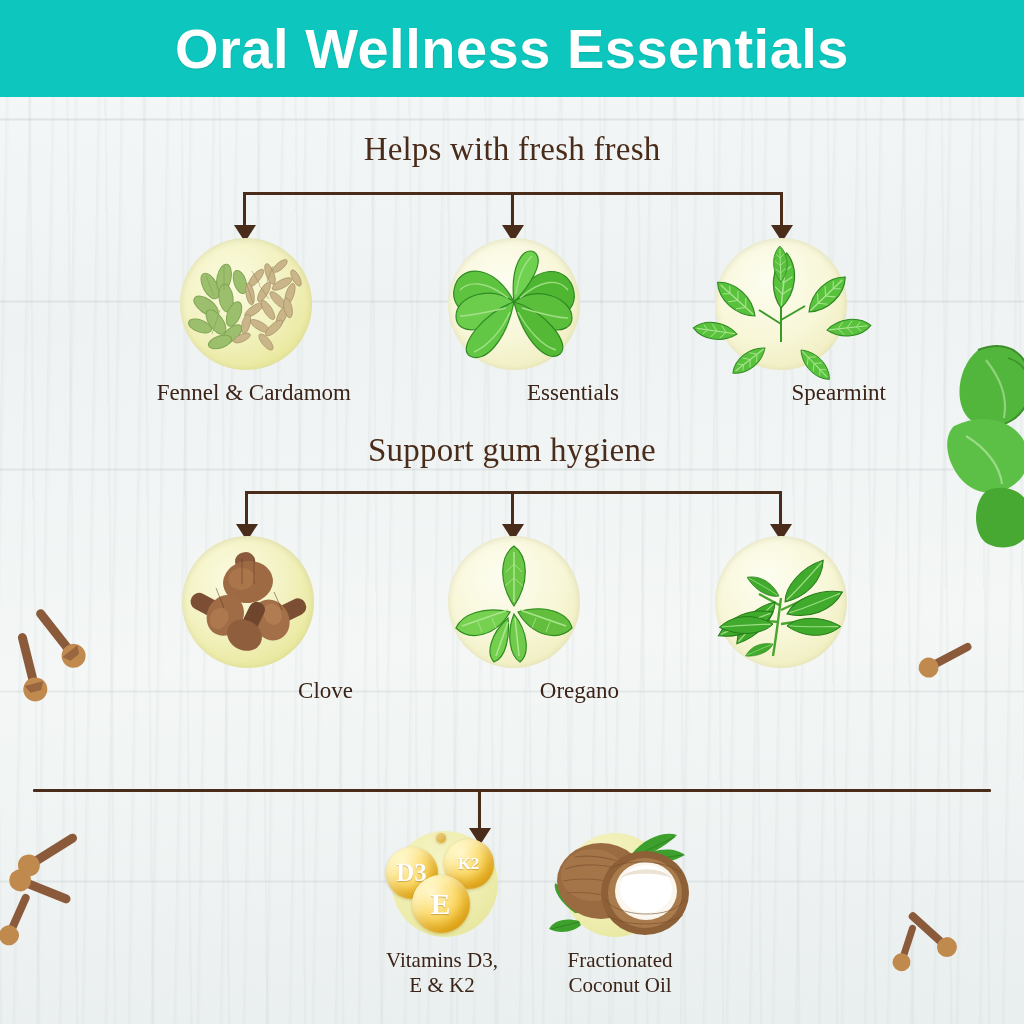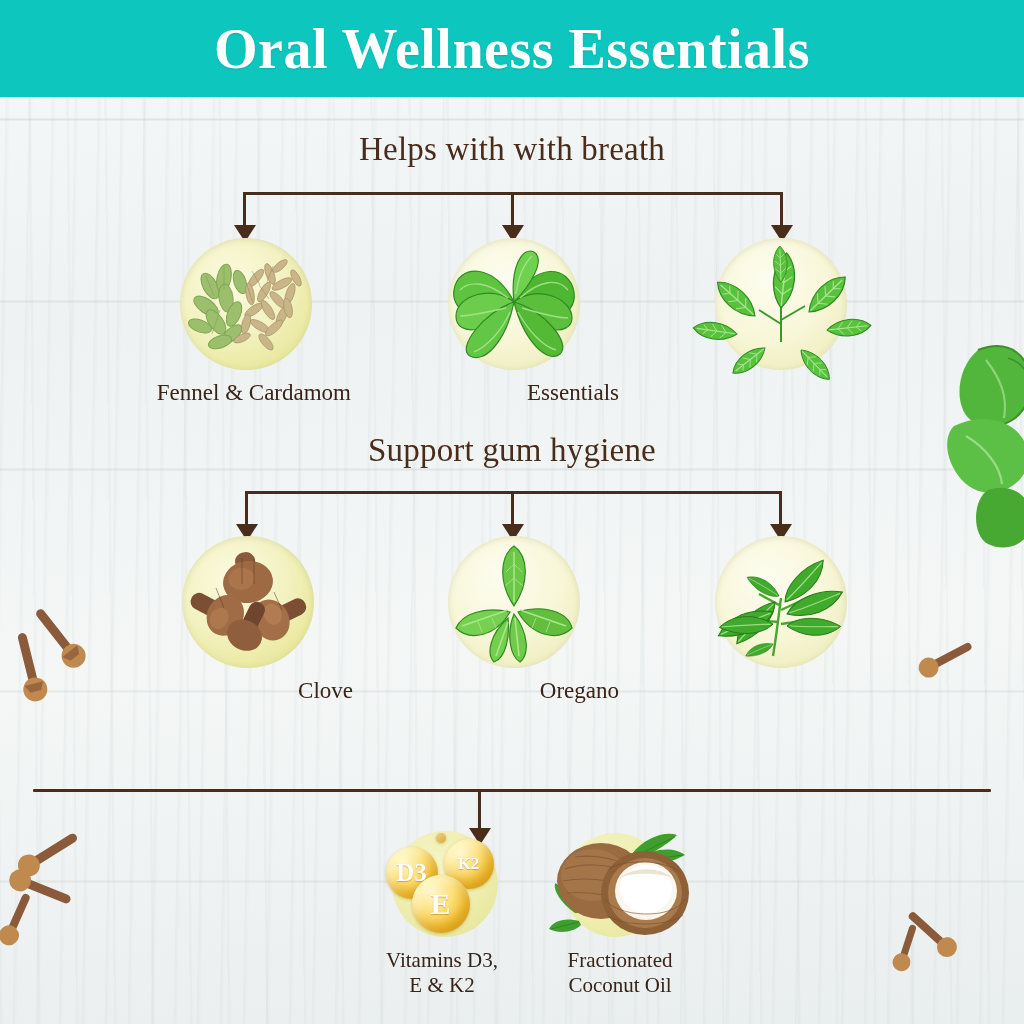--- a/index.html
+++ b/index.html
@@ -46,21 +46,21 @@
       linear-gradient(176deg,#f7f9f9 0%,#eef2f2 30%,#f4f7f6 62%,#e9eeee 100%);
   }
 
   
   .banner{
     position:absolute;left:0;top:0;width:1024px;height:97px;
     display:flex;align-items:center;justify-content:center;
   }
   .banner-title{
     color:#ffffff;
-    font-family:Liberation Serif, serif;
+    font-family:Liberation Sans, sans-serif;
     font-size:56px;font-weight:700;letter-spacing:0.5px;
     text-shadow:0 1px 2px rgba(0,0,0,0.10);
     white-space:nowrap;
   }
 
   
   .sec-head{
     position:absolute;width:1024px;text-align:center;
     color:#4a2c1b;font-family:"Liberation Serif",serif;
     font-size:33px;font-weight:400;letter-spacing:0.2px;
@@ -195,21 +195,21 @@
     <g transform="rotate(-48 55 45)">
       <rect x="50" y="12" width="8" height="44" rx="4" fill="#8a5a3b"></rect>
       <circle cx="54" cy="62" r="10" fill="#c08a4f"></circle>
     </g>
     <g transform="rotate(18 26 60)">
       <rect x="22" y="34" width="7" height="34" rx="3.5" fill="#8a5a3b"></rect>
       <circle cx="25.5" cy="73" r="9" fill="#c08a4f"></circle>
     </g>
   </svg>
 
-  <div class="sec-head" style="top: 131px; color: rgb(74, 44, 27);">Helps with with breath</div>
+  <div class="sec-head" style="top: 131px; color: rgb(74, 44, 27);">Helps with fresh fresh</div>
 
   <div class="bracket" style="left:243px;top:192px;width:540px;height:52px;">
     <div class="hbar" style="width: 540px; background: rgb(74, 44, 27);"></div>
     <div class="stem" style="left: 0px; height: 36px; background: rgb(74, 44, 27);"></div>
     <div class="stem" style="left: 268px; height: 36px; background: rgb(74, 44, 27);"></div>
     <div class="stem" style="left: 537px; height: 36px; background: rgb(74, 44, 27);"></div>
     <div class="arrow" style="left: -9px; top: 33px; border-top-color: rgb(74, 44, 27);"></div>
     <div class="arrow" style="left: 259px; top: 33px; border-top-color: rgb(74, 44, 27);"></div>
     <div class="arrow" style="left: 528px; top: 33px; border-top-color: rgb(74, 44, 27);"></div>
   </div>
@@ -313,20 +313,21 @@
         <use href="#sm-leaf" transform="translate(66,70) rotate(6) scale(1.15)"></use>
         <use href="#sm-leaf" transform="translate(40,78) rotate(-48) scale(1.05)"></use>
         <use href="#sm-leaf" transform="translate(94,74) rotate(46) scale(1.05)"></use>
         <use href="#sm-leaf" transform="translate(22,96) rotate(-82) scale(0.92)"></use>
         <use href="#sm-leaf" transform="translate(112,92) rotate(84) scale(0.92)"></use>
         <use href="#sm-leaf" transform="translate(50,110) rotate(-128) scale(0.85)"></use>
         <use href="#sm-leaf" transform="translate(86,112) rotate(136) scale(0.85)"></use>
         <use href="#sm-leaf" transform="translate(66,44) rotate(-2) scale(0.75)"></use>
       </svg>
     </div>
+    <div class="item-label" style="color: rgb(59, 35, 23);">Spearmint</div>
   </div>
 
   <div class="sec-head" style="top: 432px; color: rgb(74, 44, 27); text-align: center;">Support gum hygiene</div>
 
   <div class="bracket" style="left:245px;top:491px;width:537px;height:52px;">
     <div class="hbar" style="width: 537px; background: rgb(74, 44, 27);"></div>
     <div class="stem" style="left: 0px; height: 36px; background: rgb(74, 44, 27);"></div>
     <div class="stem" style="left: 266px; height: 36px; background: rgb(74, 44, 27);"></div>
     <div class="stem" style="left: 534px; height: 36px; background: rgb(74, 44, 27);"></div>
     <div class="arrow" style="left: -9px; top: 33px; border-top-color: rgb(74, 44, 27);"></div>

